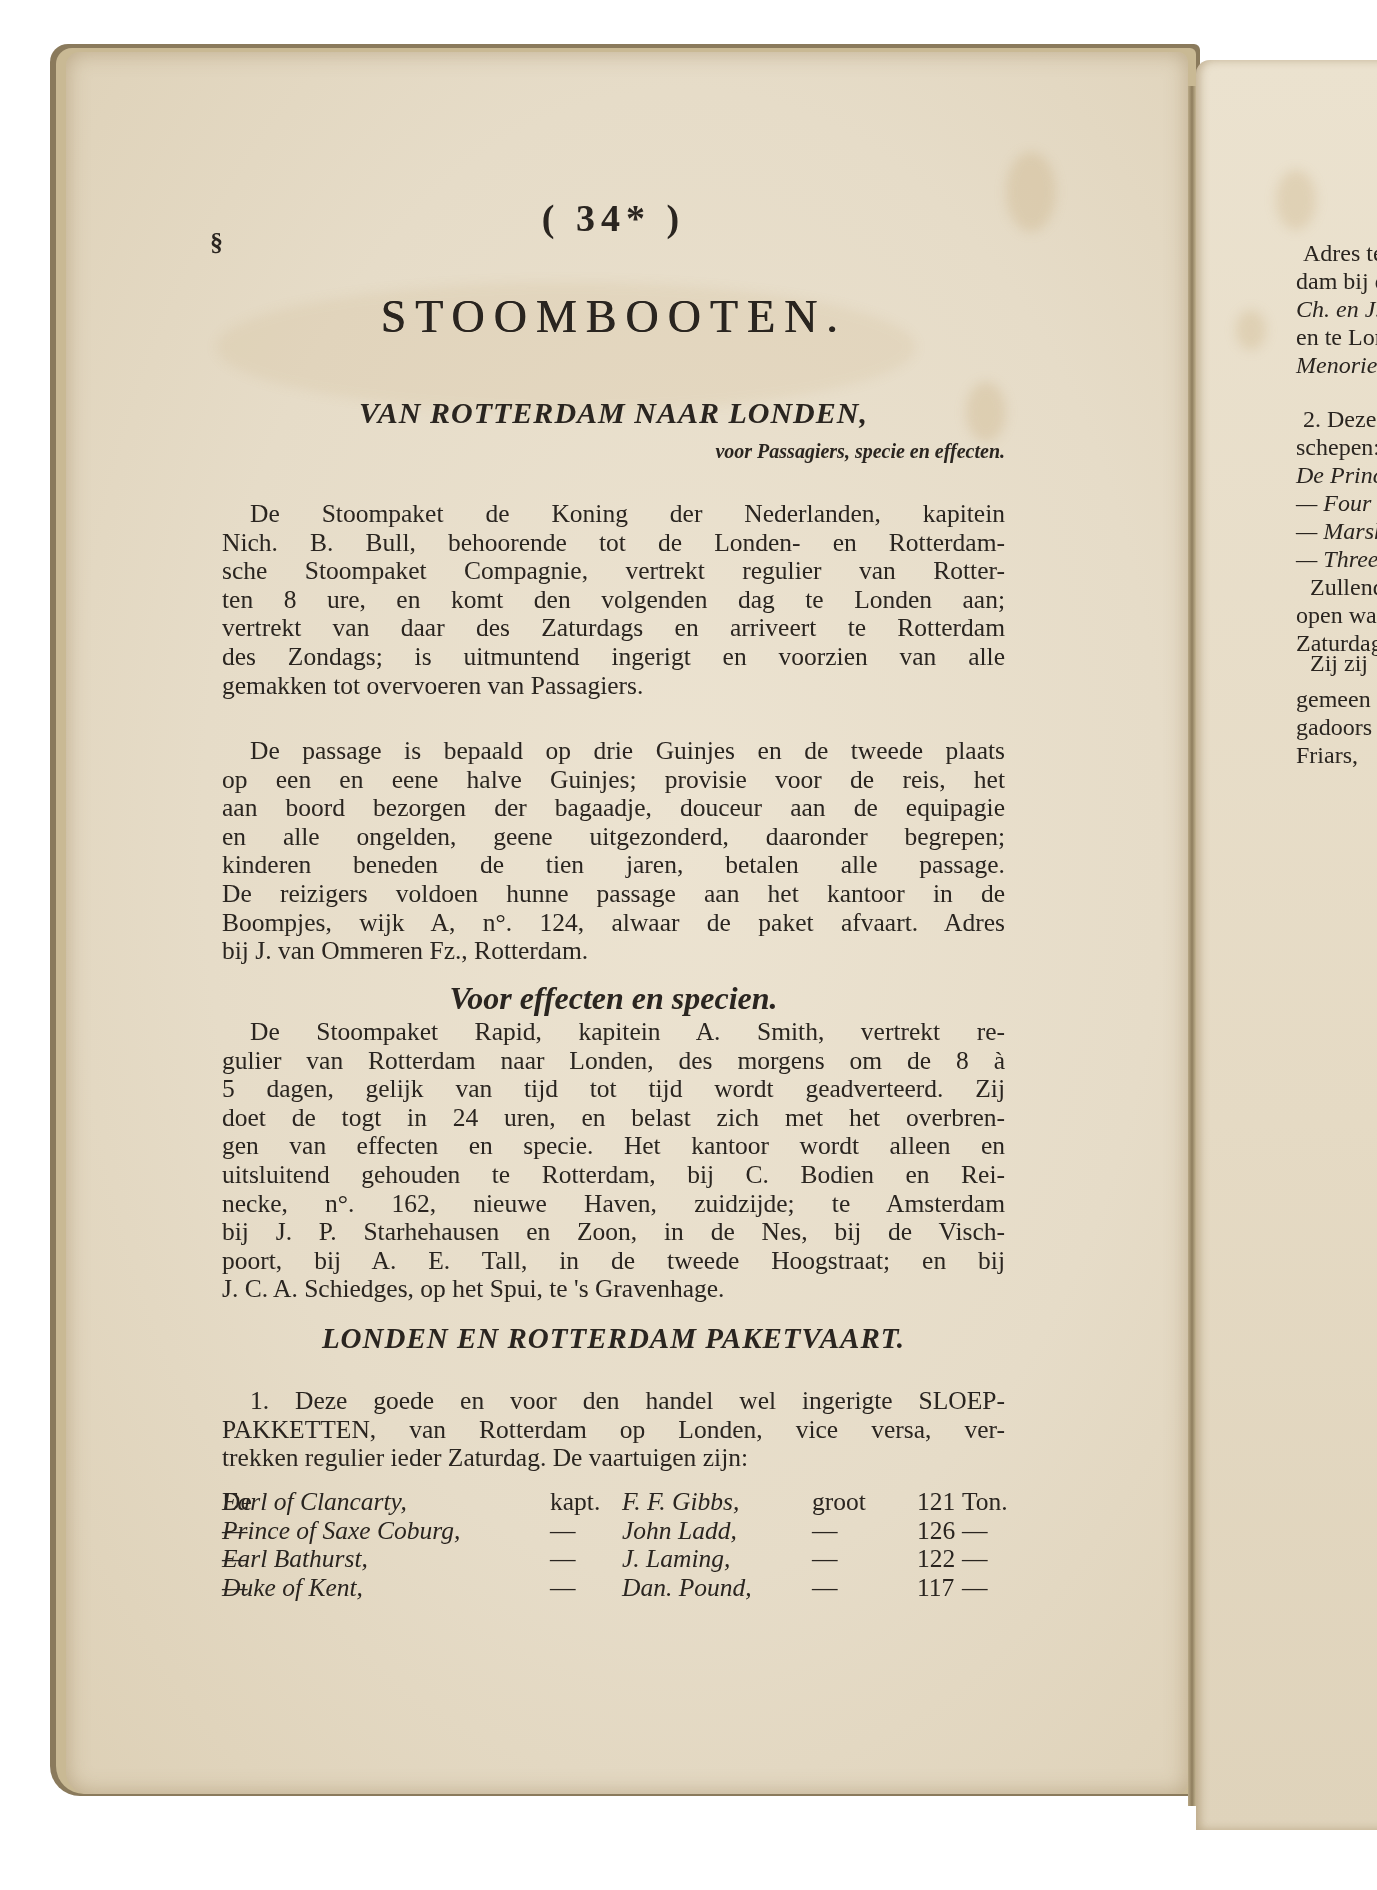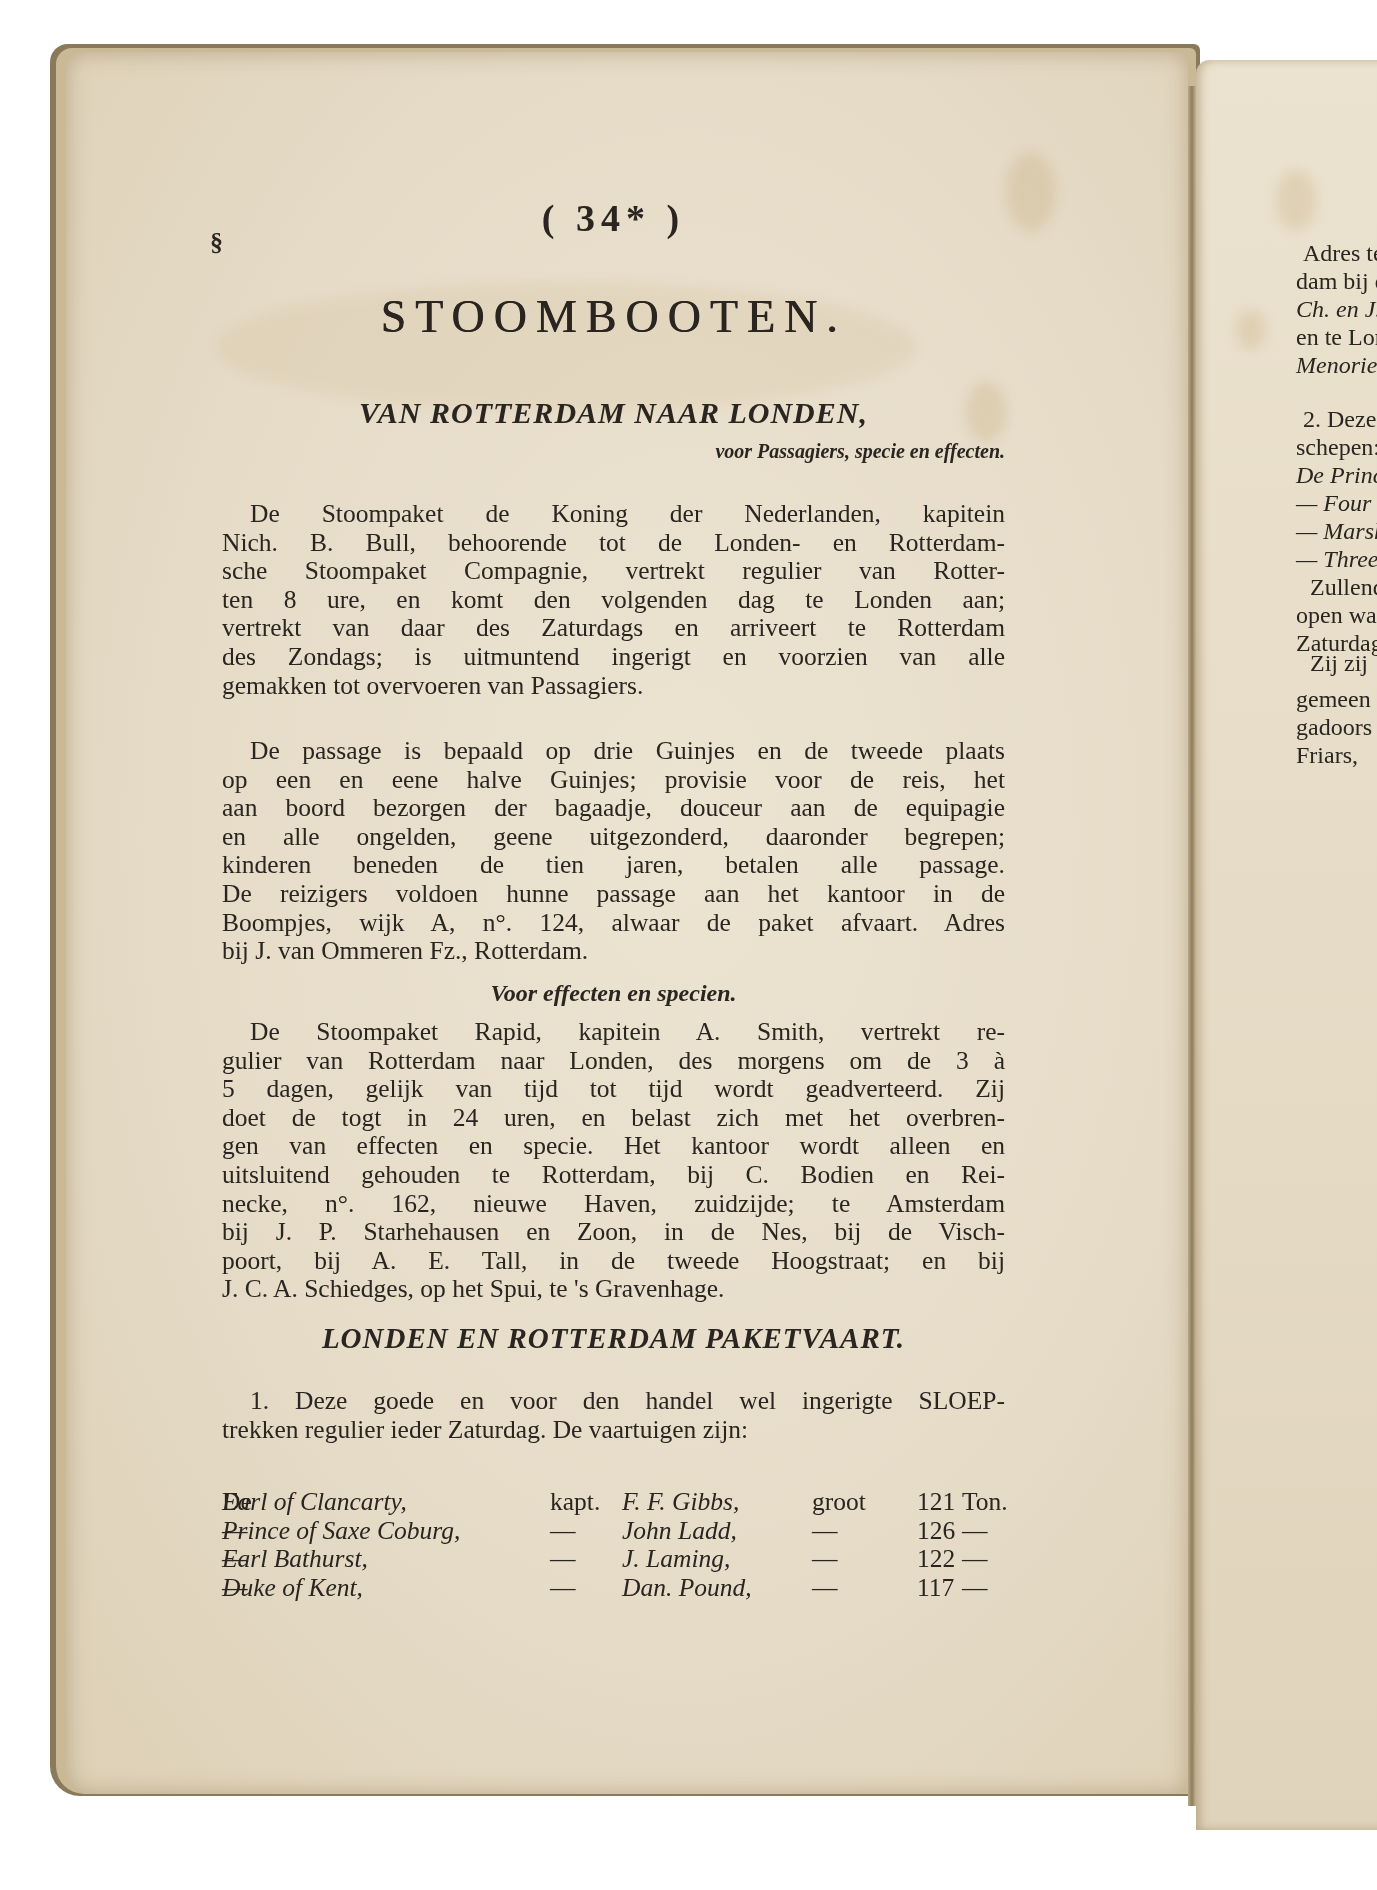--- a/index.html
+++ b/index.html
@@ -37,21 +37,21 @@
   }
   .stain { position:absolute; border-radius:50%; background:rgba(176,138,72,0.18); filter:blur(6px); }
 
   .txt { position:absolute; white-space:nowrap; }
   .center { left:222px; width:783px; text-align:center; }
   .page-num { top:196px; font-size:38px; font-weight:bold; letter-spacing:6px; }
   .ornament { left:210px; top:228px; font-size:26px; font-weight:bold; }
   .title { top:290px; font-size:46px; letter-spacing:9px; font-weight:normal; text-shadow:0.6px 0 0 #2a2520; }
   .subhead { top:396px; font-size:30px; font-weight:bold; font-style:italic; letter-spacing:1px; }
   .subsub { top:440px; font-size:20px; font-weight:bold; font-style:italic;text-align:right; }
-  .minorhead { font-size:24px; font-style:italic; font-weight:bold; }
+  .minorhead { font-size:32px; font-style:italic; font-weight:bold; }
 
   .body { position:absolute; left:222px; width:783px; font-size:25.5px; line-height:28.6px; }
   .line { display:block; text-align:justify; text-align-last:justify; height:28.6px; white-space:nowrap; overflow:visible; }
   .line.last { text-align-last:left; }
   .indent { text-indent:28px; }
   em, .it { font-style:italic; }
 
   .table { position:absolute; left:222px; top:1487px; width:783px; font-size:25.5px; }
   .trow { position:relative; height:28.6px; }
   .trow span { position:absolute; top:0; white-space:nowrap; }
@@ -101,34 +101,35 @@
   <span class="line">en alle ongelden, geene uitgezonderd, daaronder begrepen;</span>
   <span class="line">kinderen beneden de tien jaren, betalen alle passage.</span>
   <span class="line">De reizigers voldoen hunne passage aan het kantoor in de</span>
   <span class="line">Boompjes, wijk A, n°. 124, alwaar de paket afvaart. Adres</span>
   <span class="line last">bij J. van Ommeren Fz., Rotterdam.</span>
 </div>
 
 <div class="txt center minorhead" style="top:980px;">Voor effecten en specien.</div>
 <div class="body" style="top:1018px;">
   <span class="line indent">De Stoompaket Rapid, kapitein A. Smith, vertrekt re-</span>
-  <span class="line">gulier van Rotterdam naar Londen, des morgens om de 3 à</span>
+  <span class="line">gulier van Rotterdam naar Londen, des morgens om de 8 à</span>
   <span class="line">5 dagen, gelijk van tijd tot tijd wordt geadverteerd. Zij</span>
   <span class="line">doet de togt in 24 uren, en belast zich met het overbren-</span>
   <span class="line">gen van effecten en specie. Het kantoor wordt alleen en</span>
   <span class="line">uitsluitend gehouden te Rotterdam, bij C. Bodien en Rei-</span>
   <span class="line">necke, n°. 162, nieuwe Haven, zuidzijde; te Amsterdam</span>
   <span class="line">bij J. P. Starhehausen en Zoon, in de Nes, bij de Visch-</span>
   <span class="line">poort, bij A. E. Tall, in de tweede Hoogstraat; en bij</span>
   <span class="line last">J. C. A. Schiedges, op het Spui, te 's Gravenhage.</span>
 </div>
 
 <div class="txt center subhead" style="top:1322px;font-size:29px;">LONDEN EN ROTTERDAM PAKETVAART.</div>
 <div class="body" style="top:1387px;">
   <span class="line indent">1. Deze goede en voor den handel wel ingerigte SLOEP-</span>
+  <span class="line">PAKKETTEN, van Rotterdam op Londen, vice versa, ver-</span>
   <span class="line last">trekken regulier ieder Zaturdag. De vaartuigen zijn:</span>
 </div>
 
 <div class="table">
   <div class="trow">
     <span class="c-ship">
         <span>De</span> 
         <span class="it">Earl of Clancarty,</span>
       </span>
     <span class="c-kapt">kapt.</span>

